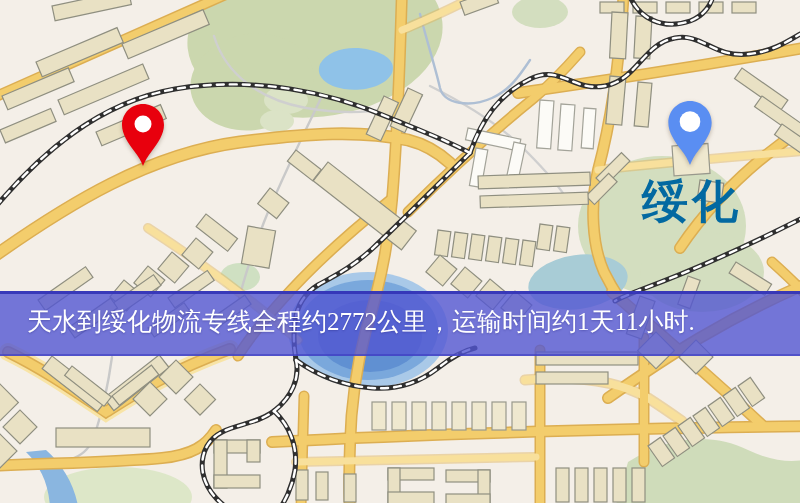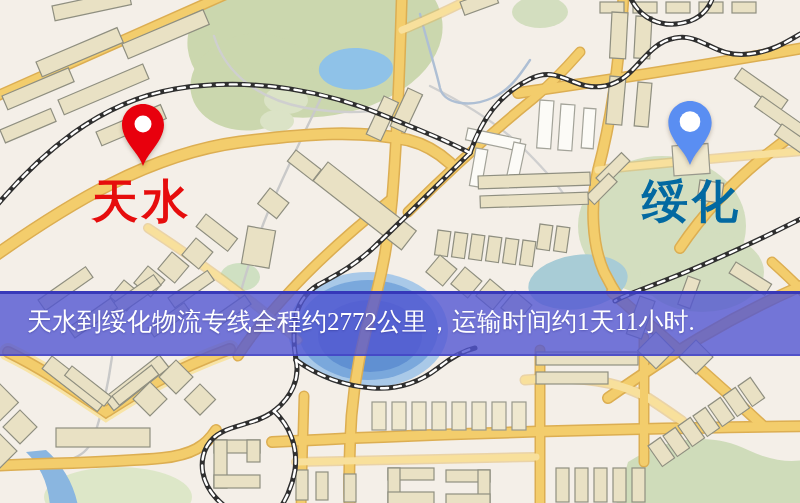--- a/index.html
+++ b/index.html
@@ -228,21 +228,20 @@
     </svg>
   </div>
 
   <div class="pin pin-destination">
     <svg width="46" height="66" viewBox="0 0 44 64">
       <path d="M22 1 C10.3 1 1 10.3 1 22 C1 31 7 40 13.5 48.5 C17.5 53.5 20 58 22 63 C24 58 26.5 53.5 30.5 48.5 C37 40 43 31 43 22 C43 10.3 33.7 1 22 1 Z" style="fill: rgb(90, 142, 242);"></path>
       <circle cx="22" cy="21" r="10" fill="#ffffff"></circle>
     </svg>
   </div>
 
-  <div class="city-label label-origin" style="color: rgb(230, 13, 13);">天水</div>
 
   <div class="city-label label-destination" style="color: #0369a1;">绥化</div>
 
   <div class="banner" style="background-color: rgba(83, 86, 210, 0.8);">
     <span class="banner-text" style="color: rgb(255, 255, 255);">天水到绥化物流专线全程约2772公里，运输时间约1天11小时.</span>
   </div>
 
 </div>
 
 </body></html>

